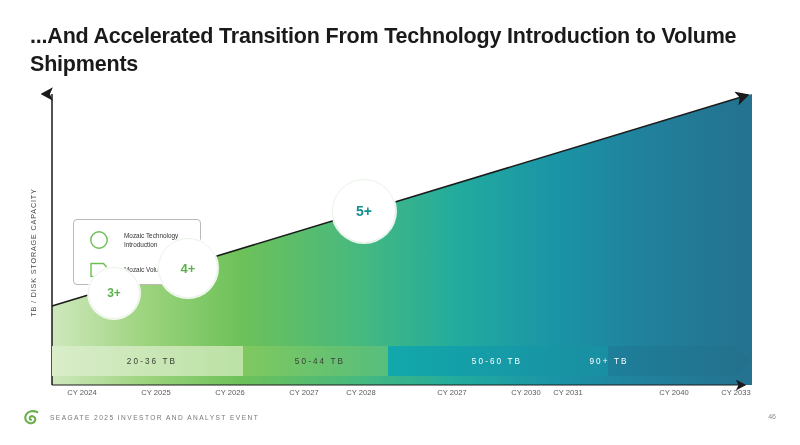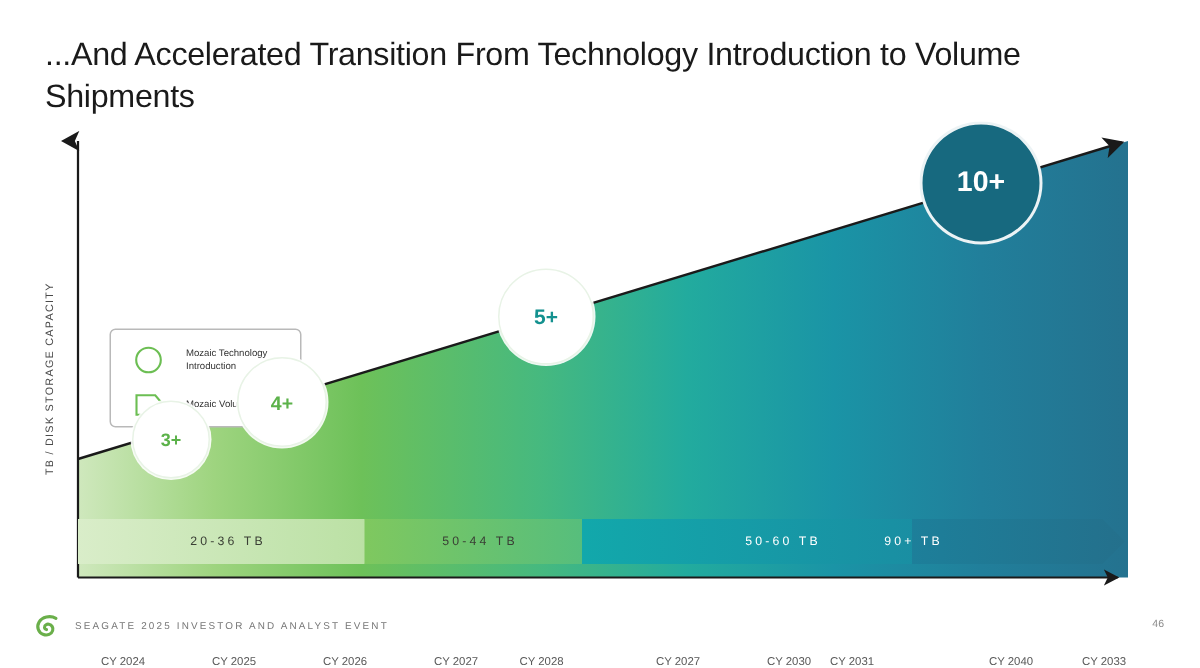--- a/index.html
+++ b/index.html
@@ -21,21 +21,21 @@
     height: 445px;
     background: #ffffff;
   }
   
   .slide-title {
     position: absolute;
     left: 30px;
     top: 22px;
     width: 720px;
     font-size: 21.5px;
-    font-weight: normal;
+    font-weight: bold;
     line-height: 1.32;
     color: #1a1a1a;
     letter-spacing: -0.2px;
   }
   
   .chart-stage {
     position: absolute;
     left: 0;
     top: 80px;
     width: 800px;
@@ -105,21 +105,20 @@
   }
   .band-label.dark { color: #3a3f35; }
   
   .tick-label {
     position: absolute;
     top: 308px;
     font-size: 7.6px;
     color: #595959;
     transform: translateX(-50%);
     white-space: nowrap;
-    margin-top: 48px;
   }
   
   .bubble {
     position: absolute;
     border-radius: 50%;
     display: flex;
     align-items: center;
     justify-content: center;
     transform: translate(-50%, -50%);
     box-sizing: border-box;
@@ -240,30 +239,29 @@
           <svg width="26" height="20" viewBox="0 0 26 20">
             <path d="M3 3.5 L15.5 3.5 L21 10 L15.5 16.5 L3 16.5 Z" fill="none" stroke="#6cbe53" stroke-width="1.4" stroke-linejoin="miter"></path>
           </svg>
         </span>
         <span class="legend-text">Mozaic Volume</span>
       </div>
     </div>
 
     <div class="band-label dark" style="left:152px; top:281px;">20-36 TB</div>
     <div class="band-label dark" style="left:320px; top:281px;">50-44 TB</div>
-    <div class="band-label" style="left:497px; top:281px;margin-left:25px;">50-60 TB</div>
+    <div class="band-label" style="left:497px; top:281px;">50-60 TB</div>
     <div class="band-label" style="left:609px; top:281px;">90+ TB</div>
 
     <div class="bubble bubble-open" style="left:114px; top:213px; width:52px; height:52px; font-size:12px; color:#5cb24a;">3+</div>
 
     <div class="bubble bubble-open" style="left:188px; top:188px; width:60px; height:60px; font-size:13px; color:#5cb24a;">4+</div>
 
     <div class="bubble bubble-open" style="left:364px; top:131px; width:64px; height:64px; font-size:14px; color:#14918f;">5+</div>
 
-    <div class="bubble" style="left:654px; top:42px; width:82px; height:82px; font-size:19px; color:#ffffff; background:#17697f; border:2px solid rgba(255,255,255,0.92);">10+</div>
 
     <div class="tick-label" style="left:82px;">CY 2024</div>
     <div class="tick-label" style="left:156px;">CY 2025</div>
     <div class="tick-label" style="left:230px;text-align:center;">CY 2026</div>
     <div class="tick-label" style="left:304px;">CY 2027</div>
     <div class="tick-label" style="left:361px;">CY 2028</div>
     <div class="tick-label" style="left:452px;">CY 2027</div>
     <div class="tick-label" style="left:526px;">CY 2030</div>
     <div class="tick-label" style="left:568px;">CY 2031</div>
     <div class="tick-label" style="left:674px;">CY 2040</div>

